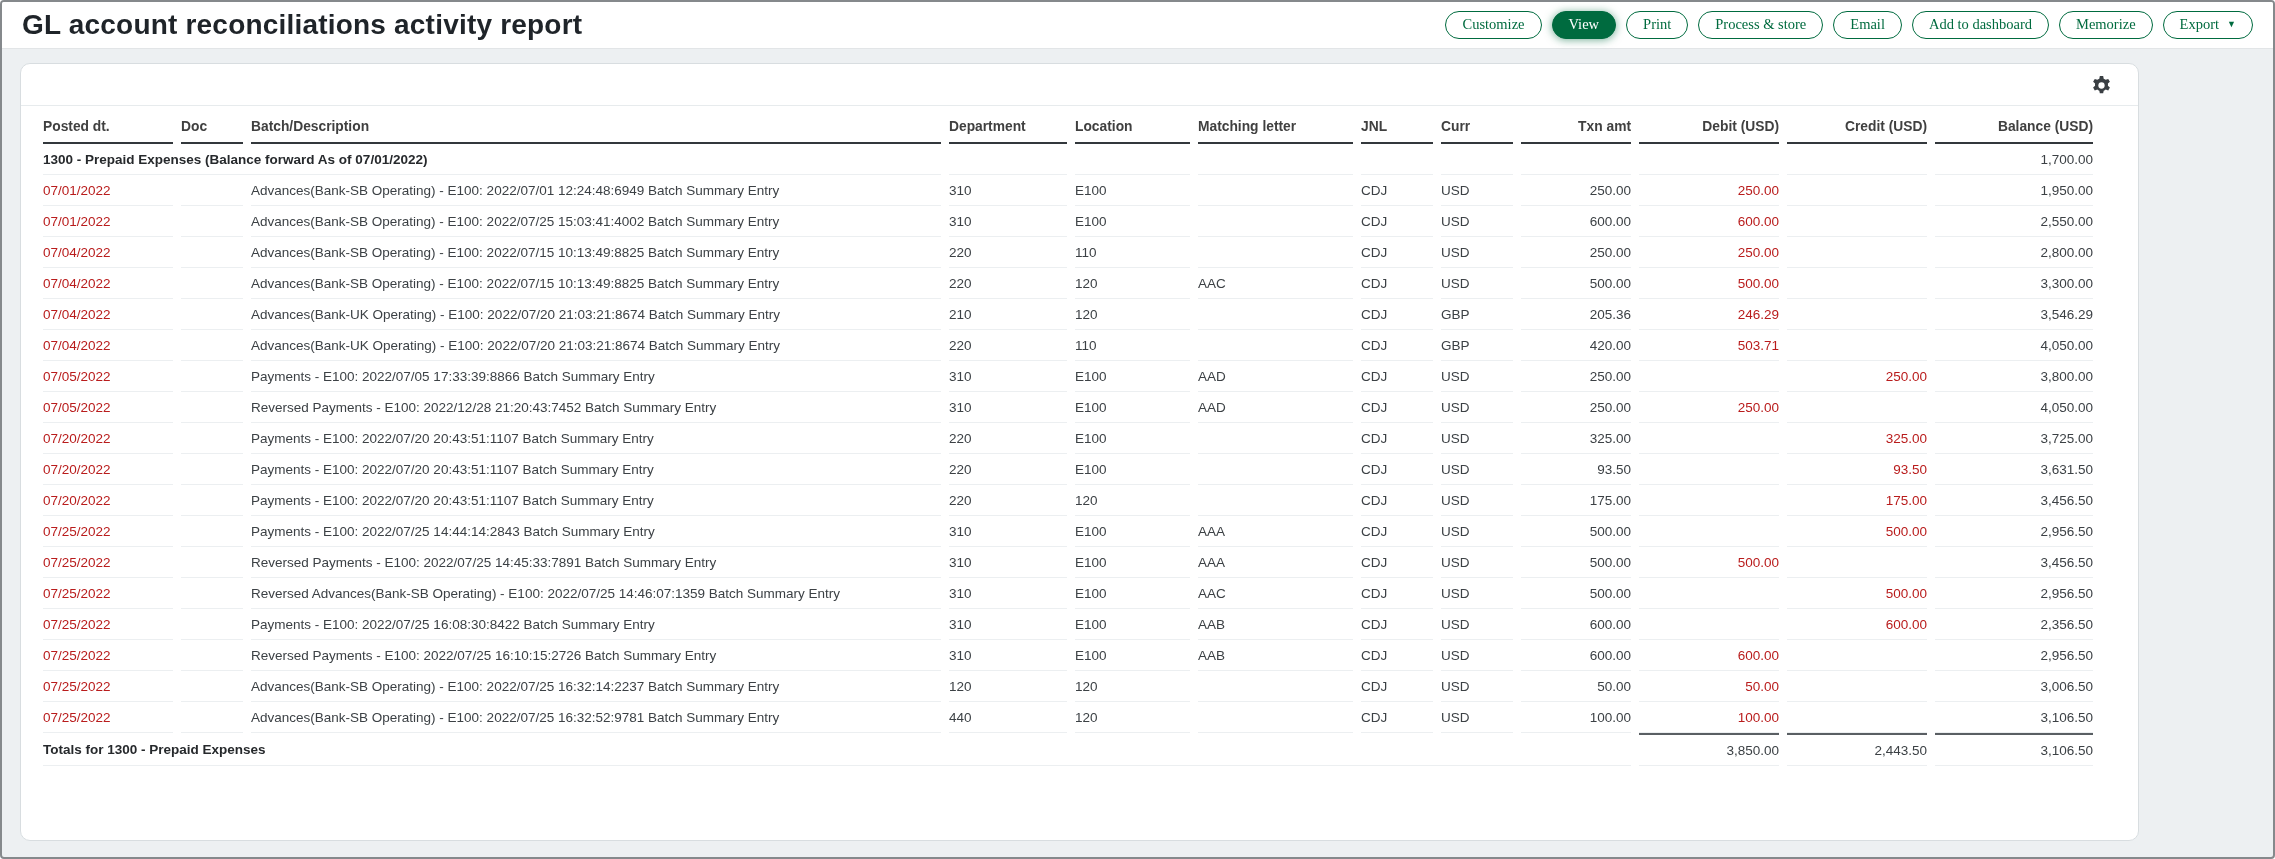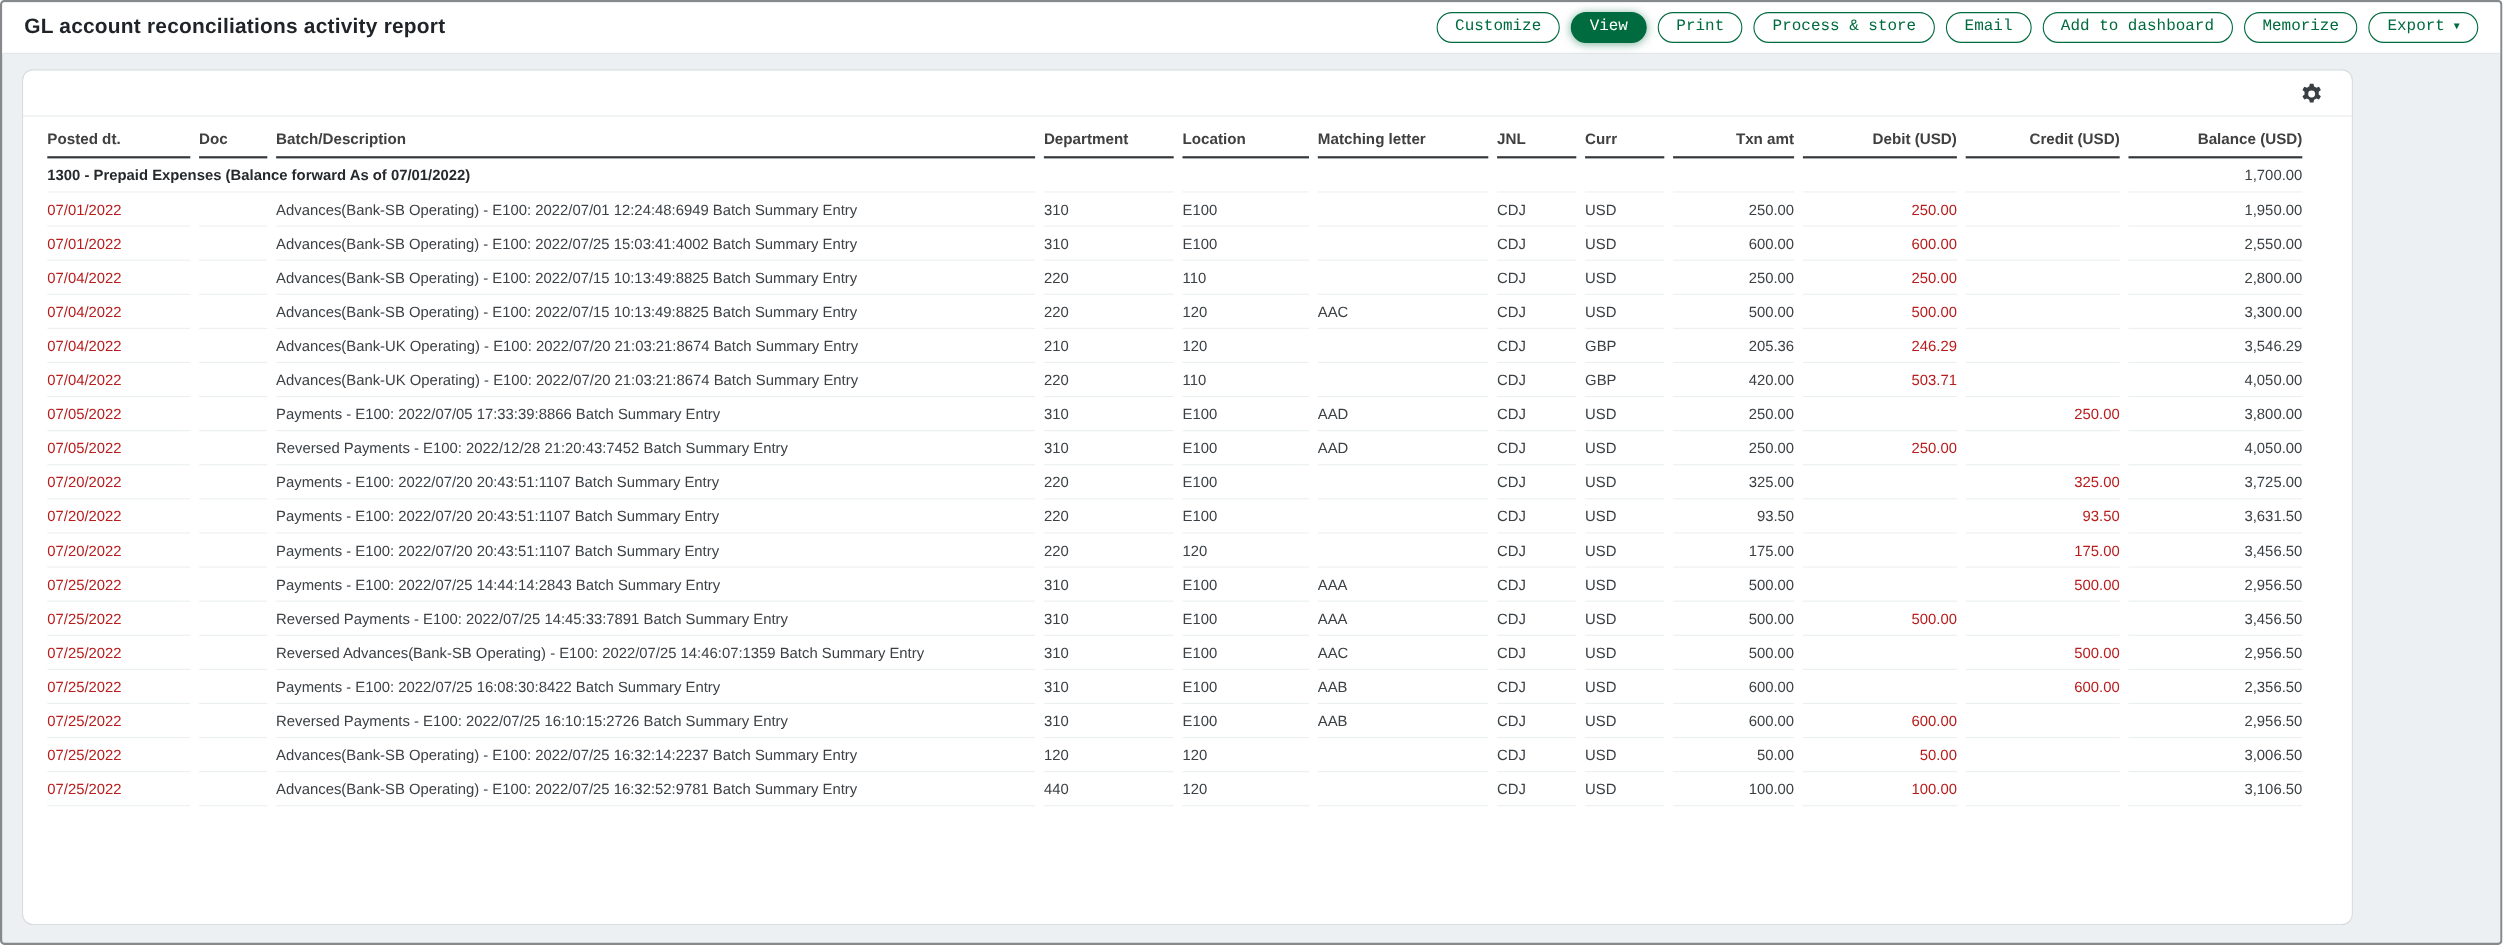--- a/index.html
+++ b/index.html
@@ -5,24 +5,24 @@
   * { box-sizing: border-box; }
   body { margin: 0; font-family: "Liberation Sans", sans-serif; background: #ffffff; }
   .screen {
     width: 2275px; height: 859px; border: 2px solid #85898c; border-radius: 4px;
     overflow: hidden; background: #edf0f2; display: flex; flex-direction: column;
   }
   .titlebar {
     background: #fff; border-bottom: 1px solid #e2e5e7; height: 47px; flex: 0 0 47px;
     display: flex; align-items: center; justify-content: space-between; padding: 0 20px;
   }
-  .page-title { font-size: 19px; font-weight: bold; color: #1f2429; letter-spacing: .2px; }
+  .page-title { font-size: 28px; font-weight: bold; color: #1f2429; letter-spacing: .2px; }
   .btns { display: flex; gap: 10px; align-items: center; }
   .pill {
-    font-family: Liberation Mono, monospace; font-size: 14.5px; color: #006b3f; background: #fff;
+    font-family: Liberation Serif, serif; font-size: 14.5px; color: #006b3f; background: #fff;
     border: 1.6px solid #006b3f; border-radius: 16px; padding: 5px 16px 6px;
     cursor: pointer; display: inline-flex; align-items: center; gap: 8px; line-height: 1.1;
     white-space: nowrap;
   }
   .pill.filled { background: #006b3f; color: #fff; box-shadow: 0 1px 9px rgba(0,107,63,.55); }
   .caret { font-size: 9px; line-height: 1; }
   .card {
     background: #fff; border: 1px solid #d8dde0; border-radius: 10px;
     margin: 14px 0 0 18px; width: 2119px; min-height: 778px;
   }
@@ -388,18 +388,24 @@
     <td></td>
     <td>CDJ</td>
     <td>USD</td>
     <td class="num">100.00</td>
     <td class="num"><a class="cell-link">100.00</a></td>
     <td class="num"><a class="cell-link"></a></td>
     <td class="num">3,106.50</td>
   </tr>
           </tbody>
         <tbody>
+          <tr>
+            <td colspan="9" class="bold">Totals for 1300 - Prepaid Expenses</td>
+            <td class="num sum-val">3,850.00</td>
+            <td class="num sum-val">2,443.50</td>
+            <td class="num sum-val">3,106.50</td>
+          </tr>
         </tbody>
       </table>
     </div>
   </div>
 
 </div>
 
 </body></html>

